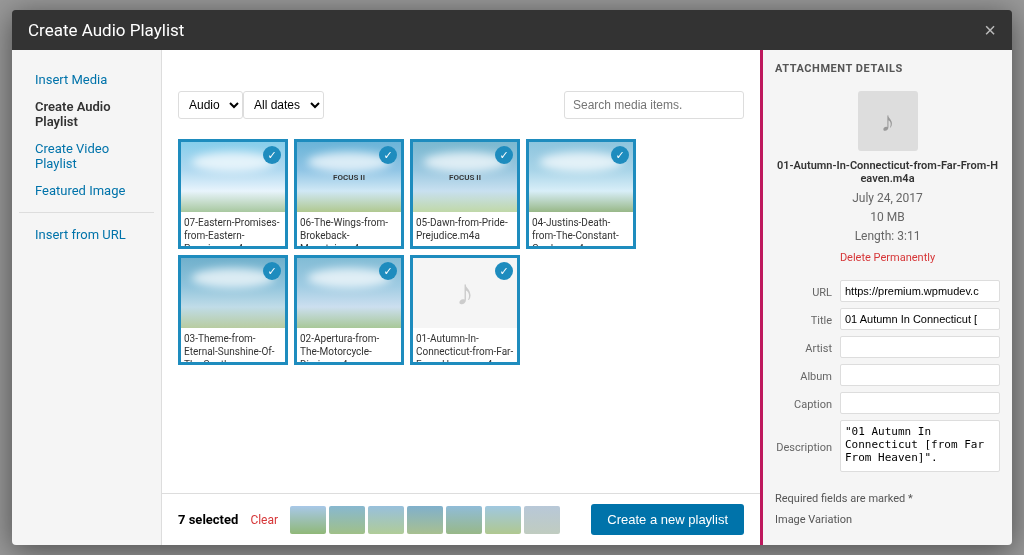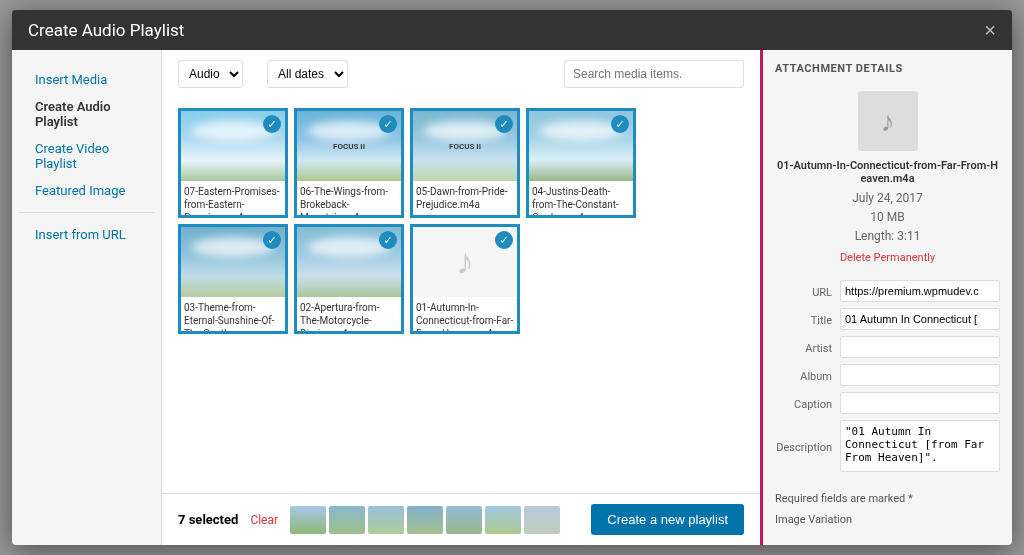--- a/index.html
+++ b/index.html
@@ -106,21 +106,21 @@
     .tab.active {
       border-bottom-color: #555;
       color: #333;
       font-weight: 500;
     }
 
     .toolbar {
       display: flex;
       align-items: flex-end;
       padding: 10px 16px;
-      gap: 24px;
+      gap: 0;
       background: #fff;
       flex-shrink: 0;
     }
 
     .select-input {
       height: 28px;
       border: 1px solid #ddd;
       border-radius: 3px;
       padding: 0 6px;
       font-size: 12px;
@@ -130,20 +130,21 @@
 
     .search-input {
       margin-left: auto;
       height: 28px;
       border: 1px solid #ddd;
       border-radius: 3px;
       padding: 0 8px;
       font-size: 12px;
       width: 180px;
       color: #999;
+      margin-top: 31px;
     }
 
     .media-grid {
       flex: 1;
       overflow-y: auto;
       padding: 10px 16px;
       display: flex;
       flex-wrap: wrap;
       align-content: flex-start;
       gap: 6px;

